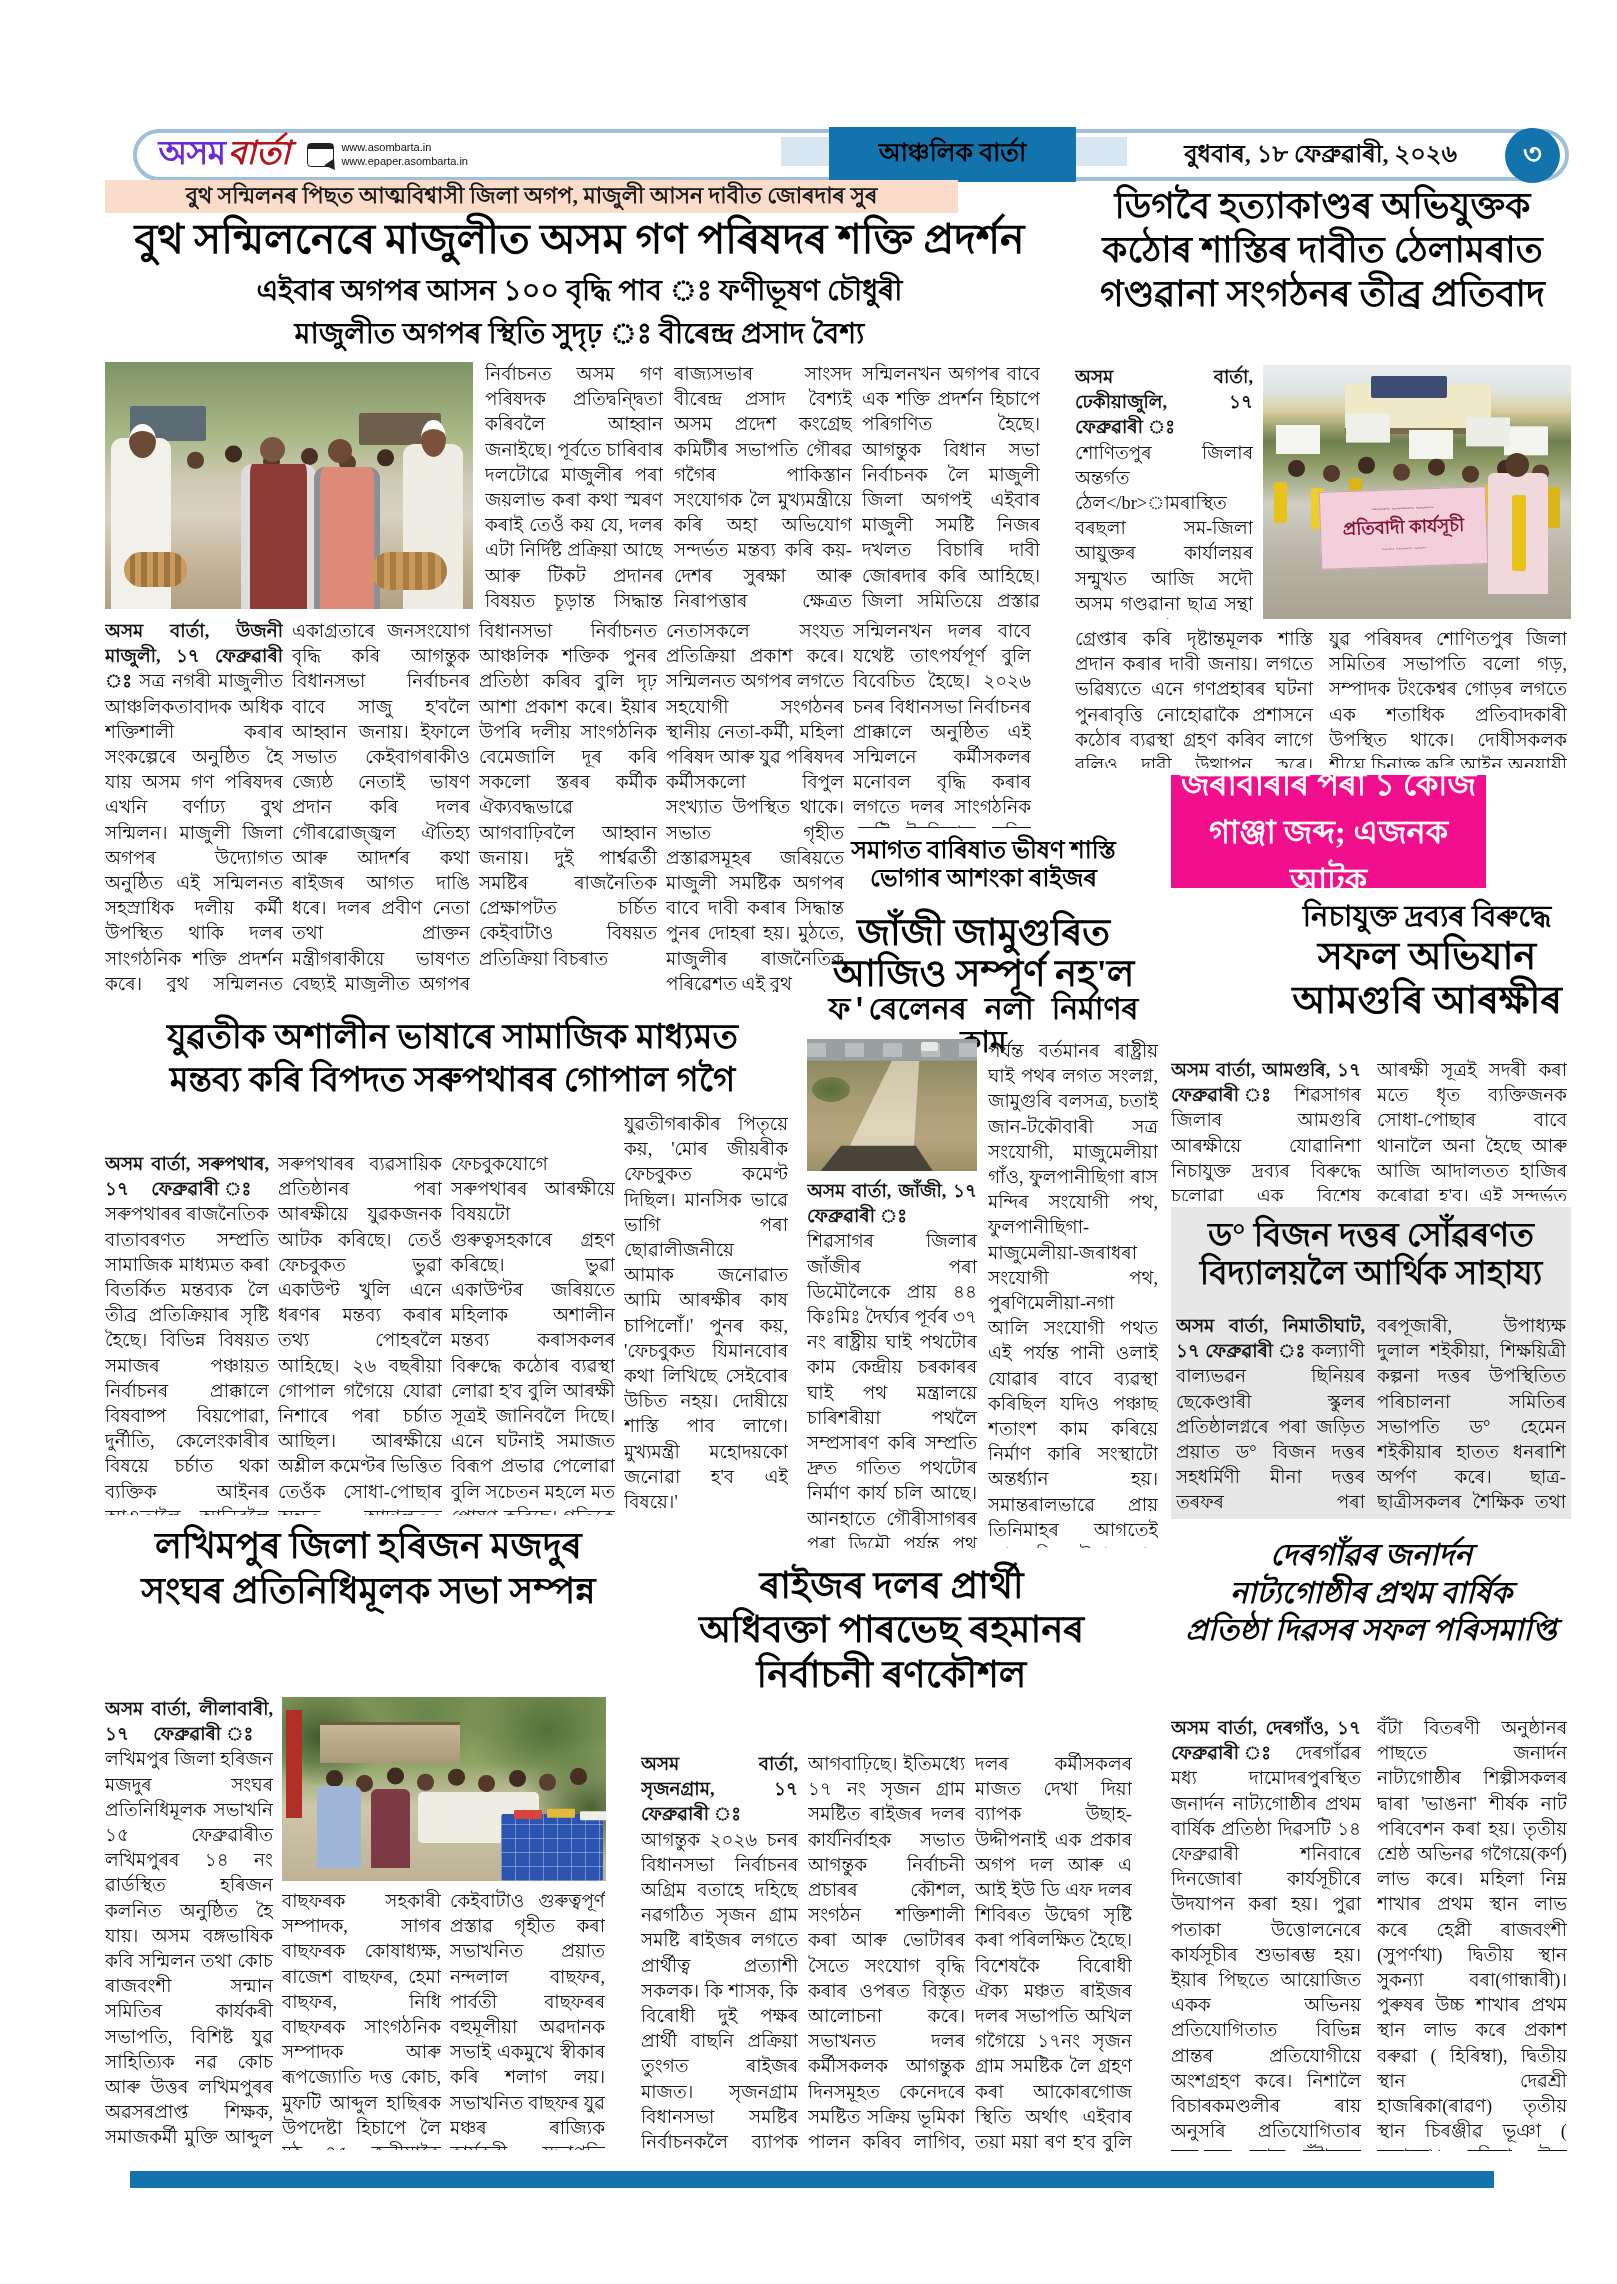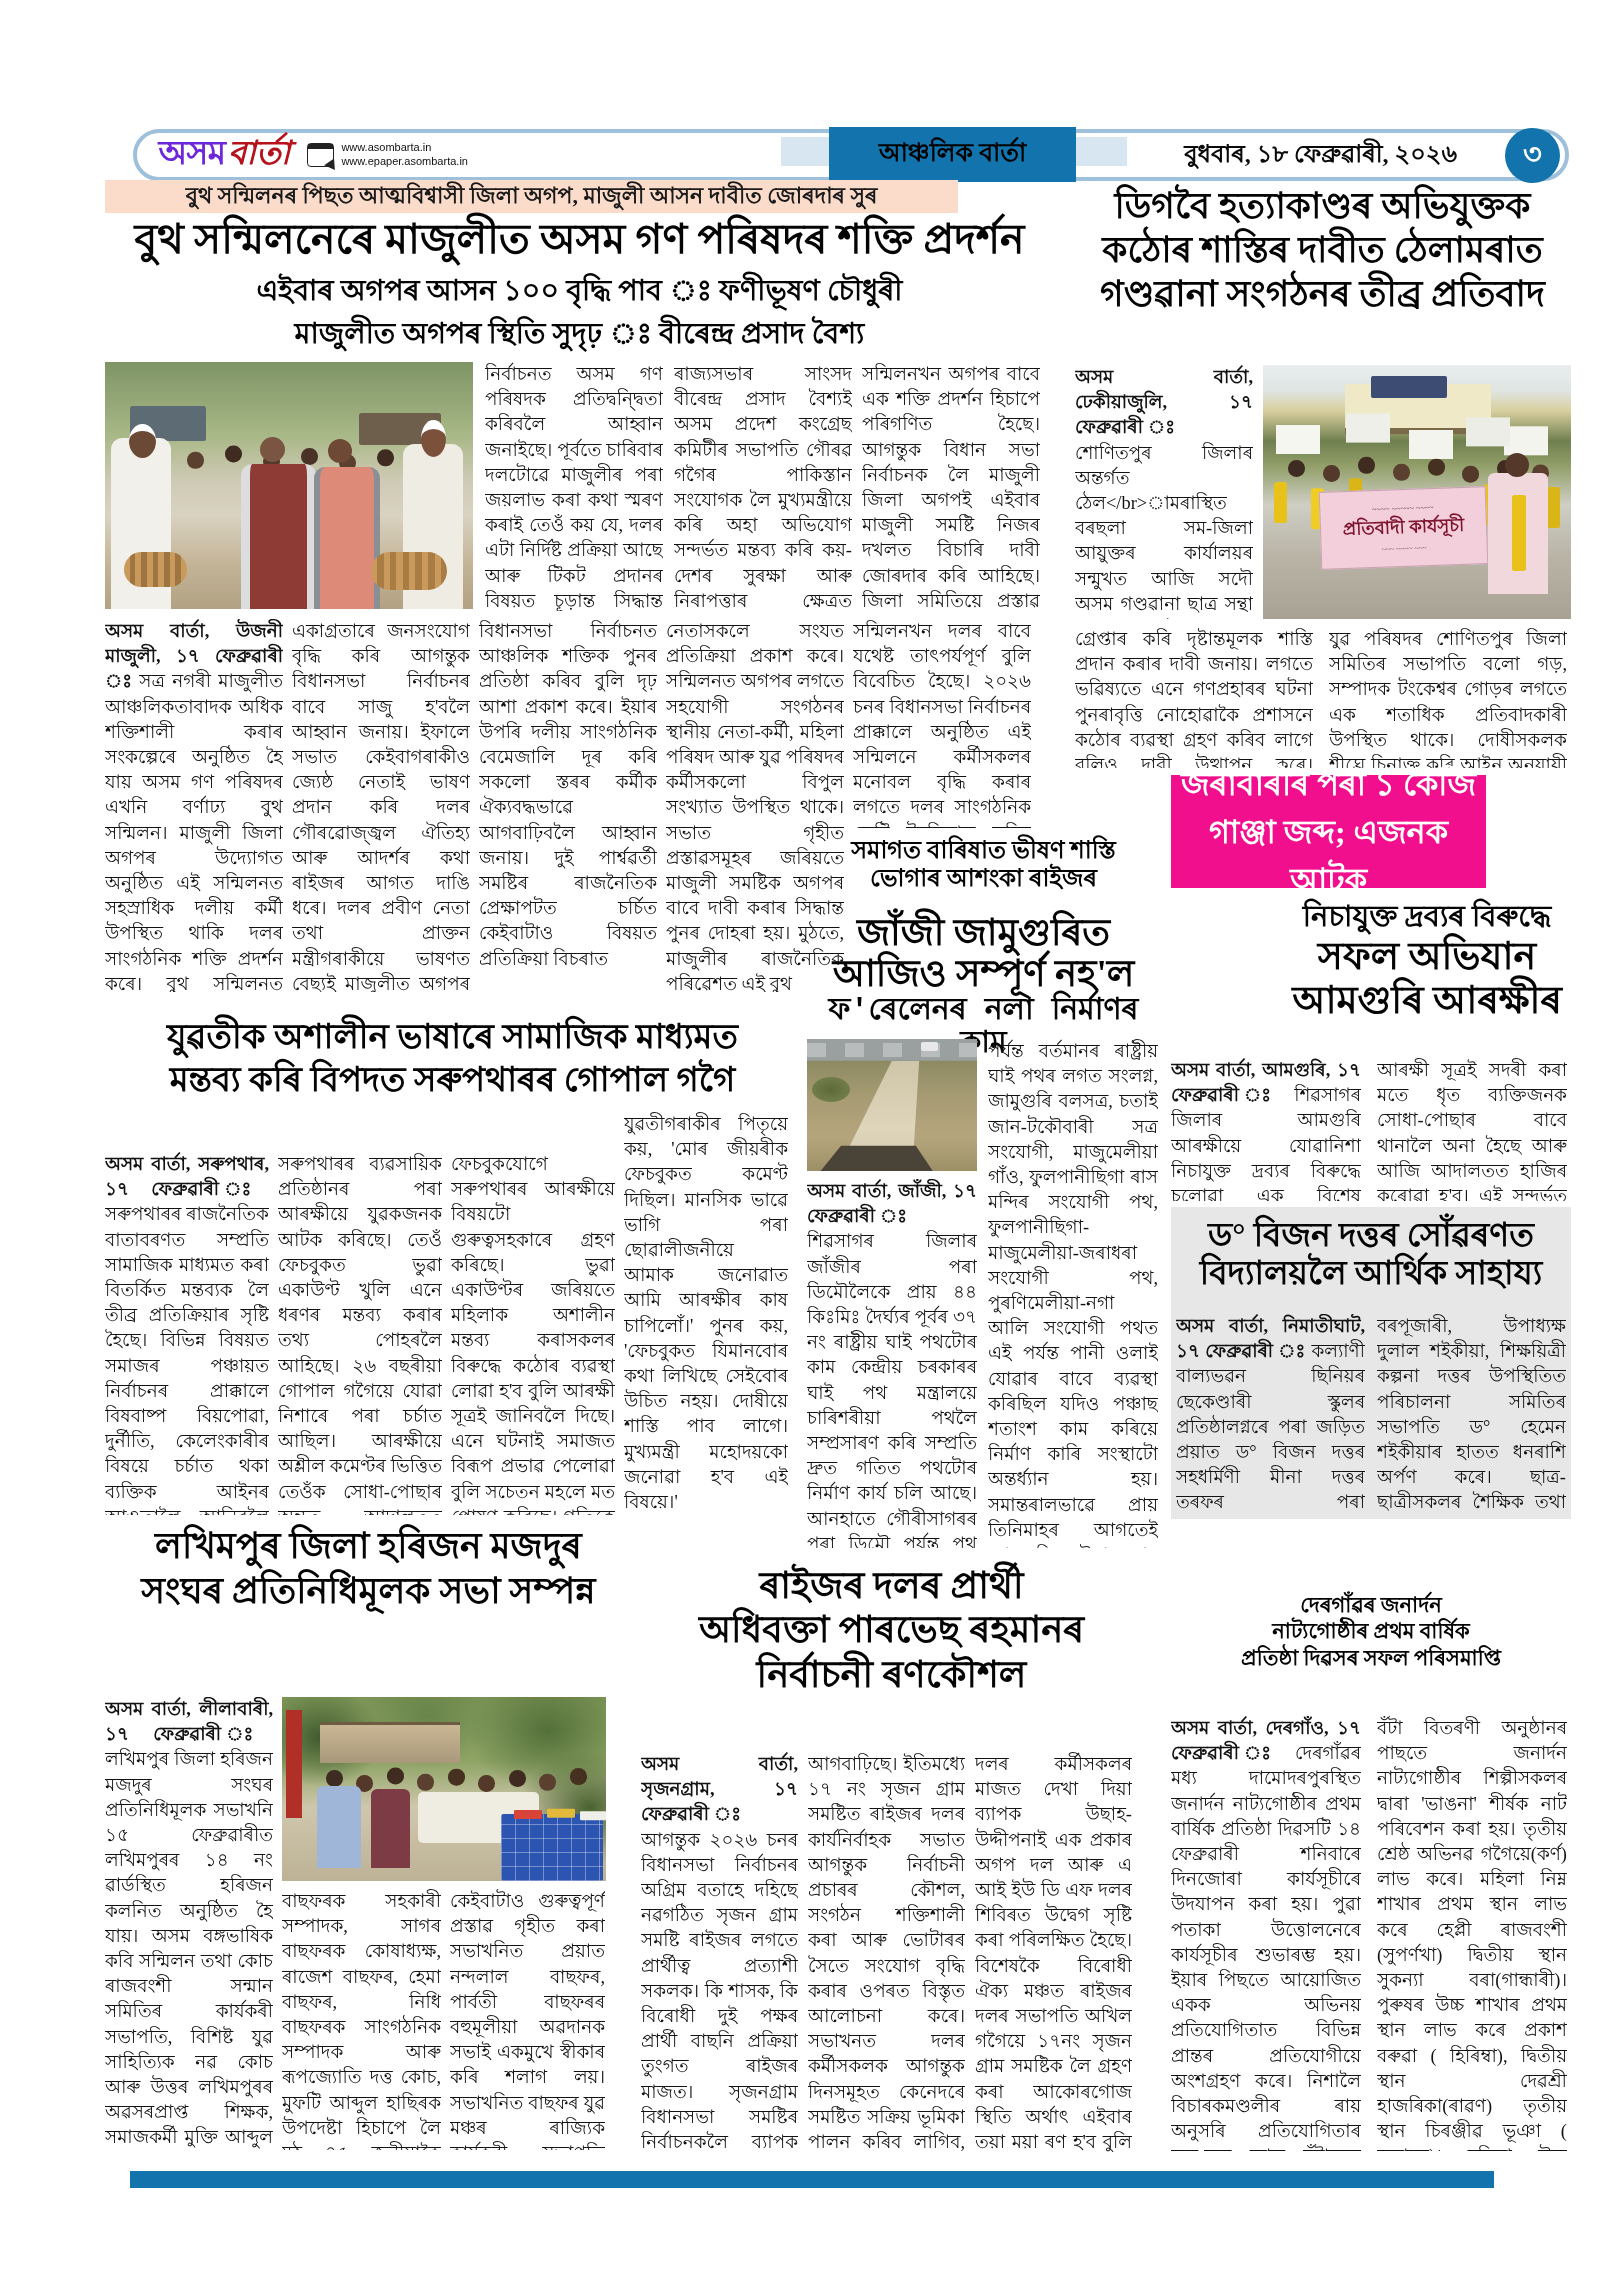--- a/index.html
+++ b/index.html
@@ -226,21 +226,21 @@
     <div>অধিবক্তা পাৰভেছ ৰহমানৰ</div>
     <div>নিৰ্বাচনী ৰণকৌশল</div>
   </div>
   <div class="col" style="left:641px;top:1752px;width:157px;height:400px;">
     <b class="by">অসম বাৰ্তা, সৃজনগ্ৰাম, ১৭ ফেব্ৰুৱাৰী ঃ</b>
     <span>আগন্তুক ২০২৬ চনৰ বিধানসভা নিৰ্বাচনৰ অগ্ৰিম বতাহে দহিছে নৱগঠিত সৃজন গ্ৰাম সমষ্টি ৰাইজৰ লগতে প্ৰাৰ্থীত্ব প্ৰত্যাশী সকলক। কি শাসক, কি বিৰোধী দুই পক্ষৰ প্ৰাৰ্থী বাছনি প্ৰক্ৰিয়া তুংগত ৰাইজৰ মাজত। সৃজনগ্ৰাম বিধানসভা সমষ্টিৰ নিৰ্বাচনকলৈ ব্যাপক আলোচনাত ব্যস্ত হোৱা ৰাইজৰ সমান্তৰাল ভাৱে দেখা গৈছে প্ৰাৰ্থীত্ব প্ৰত্যাশী সকলৰ মাজত খদমদম। এনে এক প্ৰেক্ষাপটত ১৭ নং সৃজনগ্ৰাম বিধানসভা সমষ্টিত ৰাইজৰ দলে</span>
   </div>
   <div class="col" style="left:808px;top:1752px;width:157px;height:400px;">আগবাঢ়িছে। ইতিমধ্যে ১৭ নং সৃজন গ্ৰাম সমষ্টিত ৰাইজৰ দলৰ কাৰ্যনিৰ্বাহক সভাত আগন্তুক নিৰ্বাচনী প্ৰচাৰৰ কৌশল, সংগঠন শক্তিশালী কৰা আৰু ভোটাৰৰ সৈতে সংযোগ বৃদ্ধি কৰাৰ ওপৰত বিস্তৃত আলোচনা কৰে। সভাখনত দলৰ কৰ্মীসকলক আগন্তুক দিনসমূহত কেনেদৰে সমষ্টিত সক্ৰিয় ভূমিকা পালন কৰিব লাগিব, সেই সন্দৰ্ভত দিশনিৰ্দেশ প্ৰদান কৰে ৰাইজৰ দলৰ প্ৰাৰ্থী পাৰভেছ ৰহমান। উল্লেখযোগ্য যে বিৰোধী ঐক্য মঞ্চৰ আসন বুজাবুজি চূড়ান্ত</div>
   <div class="col" style="left:975px;top:1752px;width:157px;height:400px;">দলৰ কৰ্মীসকলৰ মাজত দেখা দিয়া ব্যাপক উছাহ-উদ্দীপনাই এক প্ৰকাৰ অগপ দল আৰু এ আই ইউ ডি এফ দলৰ শিবিৰত উদ্বেগ সৃষ্টি কৰা পৰিলক্ষিত হৈছে। বিশেষকৈ বিৰোধী ঐক্য মঞ্চত ৰাইজৰ দলৰ সভাপতি অখিল গগৈয়ে ১৭নং সৃজন গ্ৰাম সমষ্টিক লৈ গ্ৰহণ কৰা আকোৰগোজ স্থিতি অৰ্থাৎ এইবাৰ তয়া ময়া ৰণ হ'ব বুলি কোৱাৰ পিছৰে পৰাই কৰ্মীসকলক অধিক উৎসাহিত কৰিছে। আগন্তুক ২০২৬ চনৰ বিধানসভা নিৰ্বাচনৰ পূৰ্বে কংগ্ৰেছ আৰু ৰাইজৰ দলৰ মাজত আসন বুজাবুজি চূড়ান্ত কৰিবলৈ চৰ্চা চলি আছে।</div>
 
-  <div class="hl" style="left:1171px;top:1592px;width:400px;font-size:21px;line-height:1.25;">
+  <div class="hl" style="left:1171px;top:1536px;width:400px;font-size:30px;line-height:1.25;font-style:italic;">
     <div>দেৰগাঁৱৰ জনাৰ্দন</div>
     <div>নাট্যগোষ্ঠীৰ প্ৰথম বাৰ্ষিক</div>
     <div>প্ৰতিষ্ঠা দিৱসৰ সফল পৰিসমাপ্তি</div>
   </div>
   <div class="col" style="left:1171px;top:1716px;width:190px;height:435px;">
     <b class="by">অসম বাৰ্তা, দেৰগাঁও, ১৭ ফেব্ৰুৱাৰী ঃ</b>
     <span>দেৰগাঁৱৰ মধ্য দামোদৰপুৰস্থিত জনাৰ্দন নাট্যগোষ্ঠীৰ প্ৰথম বাৰ্ষিক প্ৰতিষ্ঠা দিৱসটি ১৪ ফেব্ৰুৱাৰী শনিবাৰে দিনজোৰা কাৰ্যসূচীৰে উদযাপন কৰা হয়। পুৱা পতাকা উত্তোলনেৰে কাৰ্যসূচীৰ শুভাৰম্ভ হয়। ইয়াৰ পিছতে আয়োজিত একক অভিনয় প্ৰতিযোগিতাত বিভিন্ন প্ৰান্তৰ প্ৰতিযোগীয়ে অংশগ্ৰহণ কৰে। নিশালৈ বিচাৰকমণ্ডলীৰ ৰায় অনুসৰি প্ৰতিযোগিতাৰ ফল-ফল আৰু বঁটাসমূহ ঘোষণা কৰা হয়। পুৰুষ নিম্ন শাখাত প্ৰথম স্থান লাভ কৰে সত্যজিৎ শইকীয়াই, দ্বিতীয় স্থান লাভ কৰে ৰক্তিম গগৈয়ে আৰু</span>
   </div>
   <div class="col" style="left:1377px;top:1716px;width:190px;height:435px;">বঁটা বিতৰণী অনুষ্ঠানৰ পাছতে জনাৰ্দন নাট্যগোষ্ঠীৰ শিল্পীসকলৰ দ্বাৰা 'ভাঙনা' শীৰ্ষক নাট পৰিবেশন কৰা হয়। তৃতীয় শ্ৰেষ্ঠ অভিনৱ গগৈয়ে(কৰ্ণ) লাভ কৰে। মহিলা নিম্ন শাখাৰ প্ৰথম স্থান লাভ কৰে হেপ্লী ৰাজবংশী (সুপৰ্ণখা) দ্বিতীয় স্থান সুকন্যা বৰা(গান্ধাৰী)। পুৰুষৰ উচ্চ শাখাৰ প্ৰথম স্থান লাভ কৰে প্ৰকাশ বৰুৱা ( হিৰিম্বা), দ্বিতীয় স্থান দেৱশ্ৰী হাজৰিকা(ৰাৱণ) তৃতীয় স্থান চিৰঞ্জীৱ ভূঞা ( ব্ৰুৱাহন)। মহিলা উচ্চ শাখাৰ প্ৰথম স্থান লাভ কৰে শিল্পী হাতিবৰুৱা দাস( দ্ৰোপদী), দ্বিতীয় স্থান নিমিষা বৰা(দেৱযানী) আৰু তৃতীয় স্থান ৰাজলক্ষ্মী দত্ত (সূপৰ্ণখা)।</div>
 

